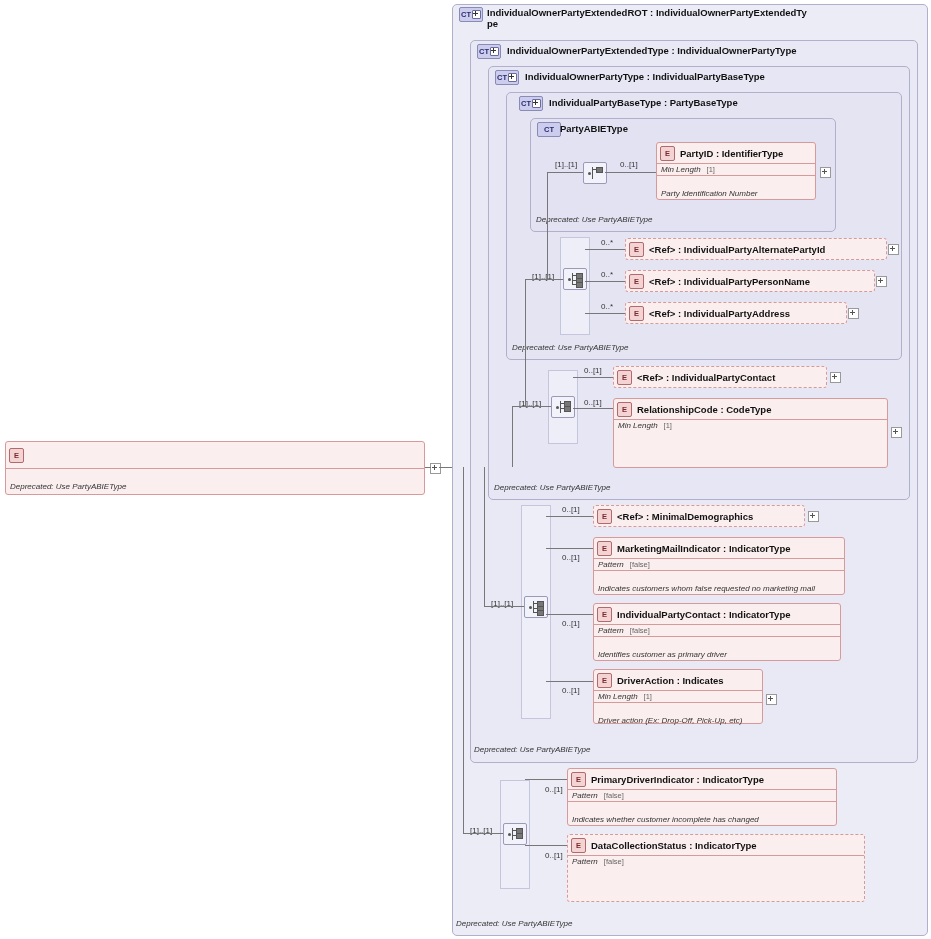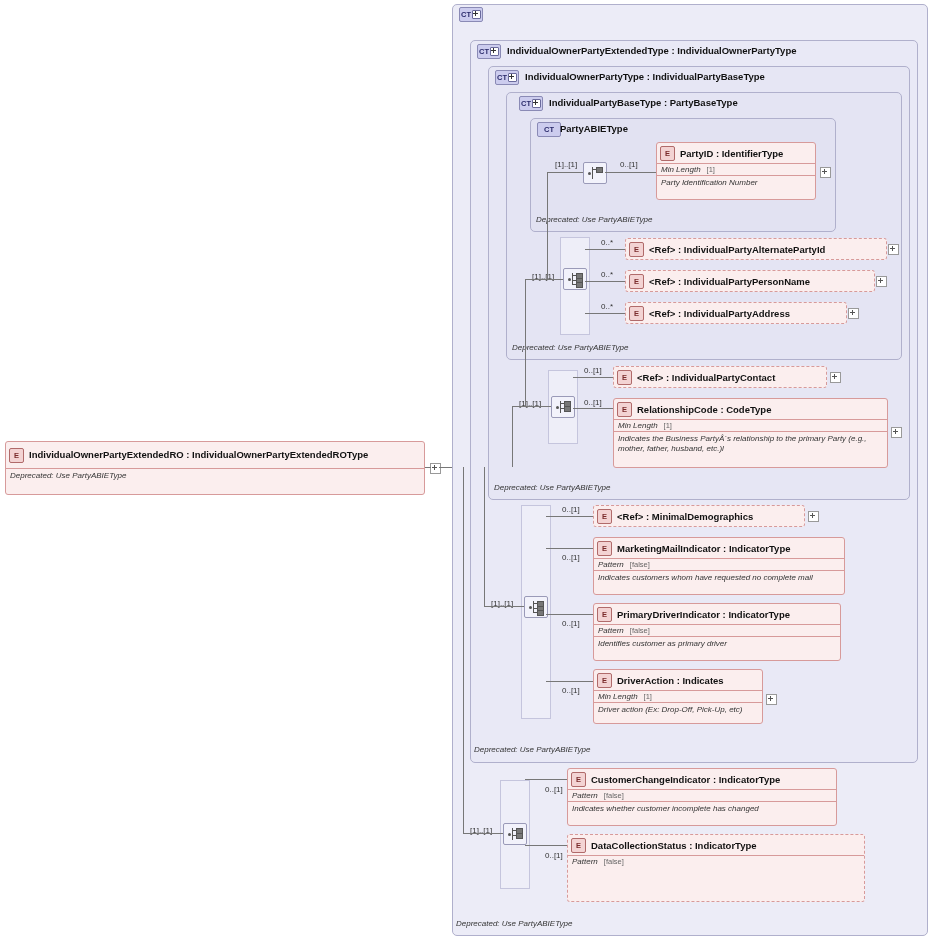--- a/index.html
+++ b/index.html
@@ -27,21 +27,21 @@
 
   
   .elbox{border:1px solid #d79a9a;background:#fbeeee;border-radius:3px;}
   .elbox.dashed{border-style:dashed;}
   .elhead{display:flex;align-items:center;height:20px;padding-left:3px;}
   .etag{width:13px;height:13px;border:1px solid #b06a6a;background:#f3d3d3;border-radius:2px;
     display:flex;align-items:center;justify-content:center;font-size:7.5px;font-weight:bold;color:#7a2b2b;flex:0 0 auto;}
   .elname{margin-left:5px;font-size:9.5px;font-weight:bold;color:#111;white-space:nowrap;}
   .facet{border-top:1px solid #d79a9a;padding:1px 4px;font-size:8px;font-style:italic;color:#333;white-space:nowrap;}
   .facet .v{font-style:normal;color:#666;margin-left:6px;font-size:7.5px;}
-  .doc{border-top:1px solid #d79a9a;padding:2px 4px;font-size:8px;font-style:italic;color:#333;line-height:10px;}
+  .doc{border-top:1px solid #d79a9a;padding:13px 4px;font-size:8px;font-style:italic;color:#333;line-height:10px;}
 
   
   .expand{position:absolute;width:9px;height:9px;border:1px solid #999;background:#fff;}
   .expand:before{content:"";position:absolute;left:3px;top:1px;width:1px;height:5px;background:#555;}
   .expand:after{content:"";position:absolute;left:1px;top:3px;width:5px;height:1px;background:#555;}
 
   
   .seqnode{position:absolute;width:22px;height:20px;border:1px solid #9a9ab8;background:#f2f2fb;border-radius:2px;}
   .seqnode .dot{position:absolute;left:4px;top:9px;width:3px;height:3px;border-radius:50%;background:#555;}
   .seqnode .bar{position:absolute;left:8px;top:4px;width:1px;height:12px;background:#555;}
@@ -62,34 +62,36 @@
   .roottext{font-size:9.5px;font-weight:bold;}
 </style>
 </head>
 <body>
 
 <div id="canvas">
 
   <div class="abs elbox" style="left:5px;top:441px;width:420px;height:54px;">
     <div class="elhead" style="height:26px;">
       <span class="etag">E</span>
-      <span class="elname roottext" style="white-space:normal;width:380px;line-height:12px;"><span>IndividualOwnerPartyExtendedRO  : IndividualOwnerPartyExtendedROType</span></span>
     </div>
     <div class="doc">Deprecated: Use PartyABIEType</div>
   </div>
 
   <div class="expand" style="left:430px;top:463px;"></div>
   <div class="ln lnh" style="left:425px;top:467px;width:6px;"></div>
   <div class="ln lnh" style="left:439px;top:467px;width:24px;"></div>
 
   <div class="abs ctbox" style="left:452px;top:4px;width:476px;height:932px;"></div>
   <div class="cttag" style="left:459px;top:7px;">
       <span>CT</span>
       <span class="plus"></span>
     </div>
+  <div class="cthead" style="left:487px;top:7px;width:420px;">
+    <span>IndividualOwnerPartyExtendedROT  : IndividualOwnerPartyExtendedTy</span><br><span>pe</span>
+  </div>
   <div class="depr" style="left:456px;top:919px;">Deprecated: Use PartyABIEType</div>
 
   <div class="abs ctbox inner1" style="left:470px;top:40px;width:448px;height:723px;"></div>
   <div class="cttag" style="left:477px;top:44px;">
       <span>CT</span>
       <span class="plus"></span>
     </div>
   <div class="cthead" style="left:507px;top:45px;">IndividualOwnerPartyExtendedType  : IndividualOwnerPartyType</div>
   <div class="depr" style="left:474px;top:745px;">Deprecated: Use PartyABIEType</div>
 
@@ -254,21 +256,20 @@
   <div class="expand" style="left:830px;top:372px;"></div>
 
   <div class="abs elbox" style="left:613px;top:398px;width:275px;height:70px;">
     <div class="elhead">
       <span class="etag">E</span>
       <span class="elname">RelationshipCode  : CodeType</span>
     </div>
     <div class="facet">
       <span>Min Length</span><span class="v">[1]</span>
     </div>
-    <div class="doc">Indicates the Business PartyÂ´s relationship to the primary Party (e.g., mother, father, husband, etc.)l</div>
   </div>
   <div class="card" style="left:584px;top:398px;">0..[1]</div>
   <div class="expand" style="left:891px;top:427px;"></div>
 
   <div class="abs elbox dashed" style="left:593px;top:505px;width:212px;height:22px;">
     <div class="elhead">
       <span class="etag">E</span>
       <span class="elname">&lt;Ref&gt;   : MinimalDemographics</span>
     </div>
   </div>
@@ -276,28 +277,28 @@
   <div class="expand" style="left:808px;top:511px;"></div>
 
   <div class="abs elbox" style="left:593px;top:537px;width:252px;height:58px;">
     <div class="elhead">
       <span class="etag">E</span>
       <span class="elname">MarketingMailIndicator : IndicatorType</span>
     </div>
     <div class="facet">
       <span>Pattern</span><span class="v">[false]</span>
     </div>
-    <div class="doc">Indicates customers whom have requested no complete mail</div>
+    <div class="doc">Indicates customers whom false requested no marketing mail</div>
   </div>
   <div class="card" style="left:562px;top:553px;">0..[1]</div>
 
   <div class="abs elbox" style="left:593px;top:603px;width:248px;height:58px;">
     <div class="elhead">
       <span class="etag">E</span>
-      <span class="elname">PrimaryDriverIndicator : IndicatorType</span>
+      <span class="elname">IndividualPartyContact : IndicatorType</span>
     </div>
     <div class="facet">
       <span>Pattern</span><span class="v">[false]</span>
     </div>
     <div class="doc">Identifies customer as primary driver</div>
   </div>
   <div class="card" style="left:562px;top:619px;">0..[1]</div>
 
   <div class="abs elbox" style="left:593px;top:669px;width:170px;height:55px;">
     <div class="elhead">
@@ -308,21 +309,21 @@
       <span>Min Length</span><span class="v">[1]</span>
     </div>
     <div class="doc">Driver action (Ex: Drop-Off, Pick-Up, etc)</div>
   </div>
   <div class="card" style="left:562px;top:686px;">0..[1]</div>
   <div class="expand" style="left:766px;top:694px;"></div>
 
   <div class="abs elbox" style="left:567px;top:768px;width:270px;height:58px;">
     <div class="elhead">
       <span class="etag">E</span>
-      <span class="elname">CustomerChangeIndicator : IndicatorType</span>
+      <span class="elname">PrimaryDriverIndicator : IndicatorType</span>
     </div>
     <div class="facet">
       <span>Pattern</span><span class="v">[false]</span>
     </div>
     <div class="doc">Indicates whether customer incomplete has changed</div>
   </div>
   <div class="card" style="left:545px;top:785px;">0..[1]</div>
 
   <div class="abs elbox dashed" style="left:567px;top:834px;width:298px;height:68px;">
     <div class="elhead">

